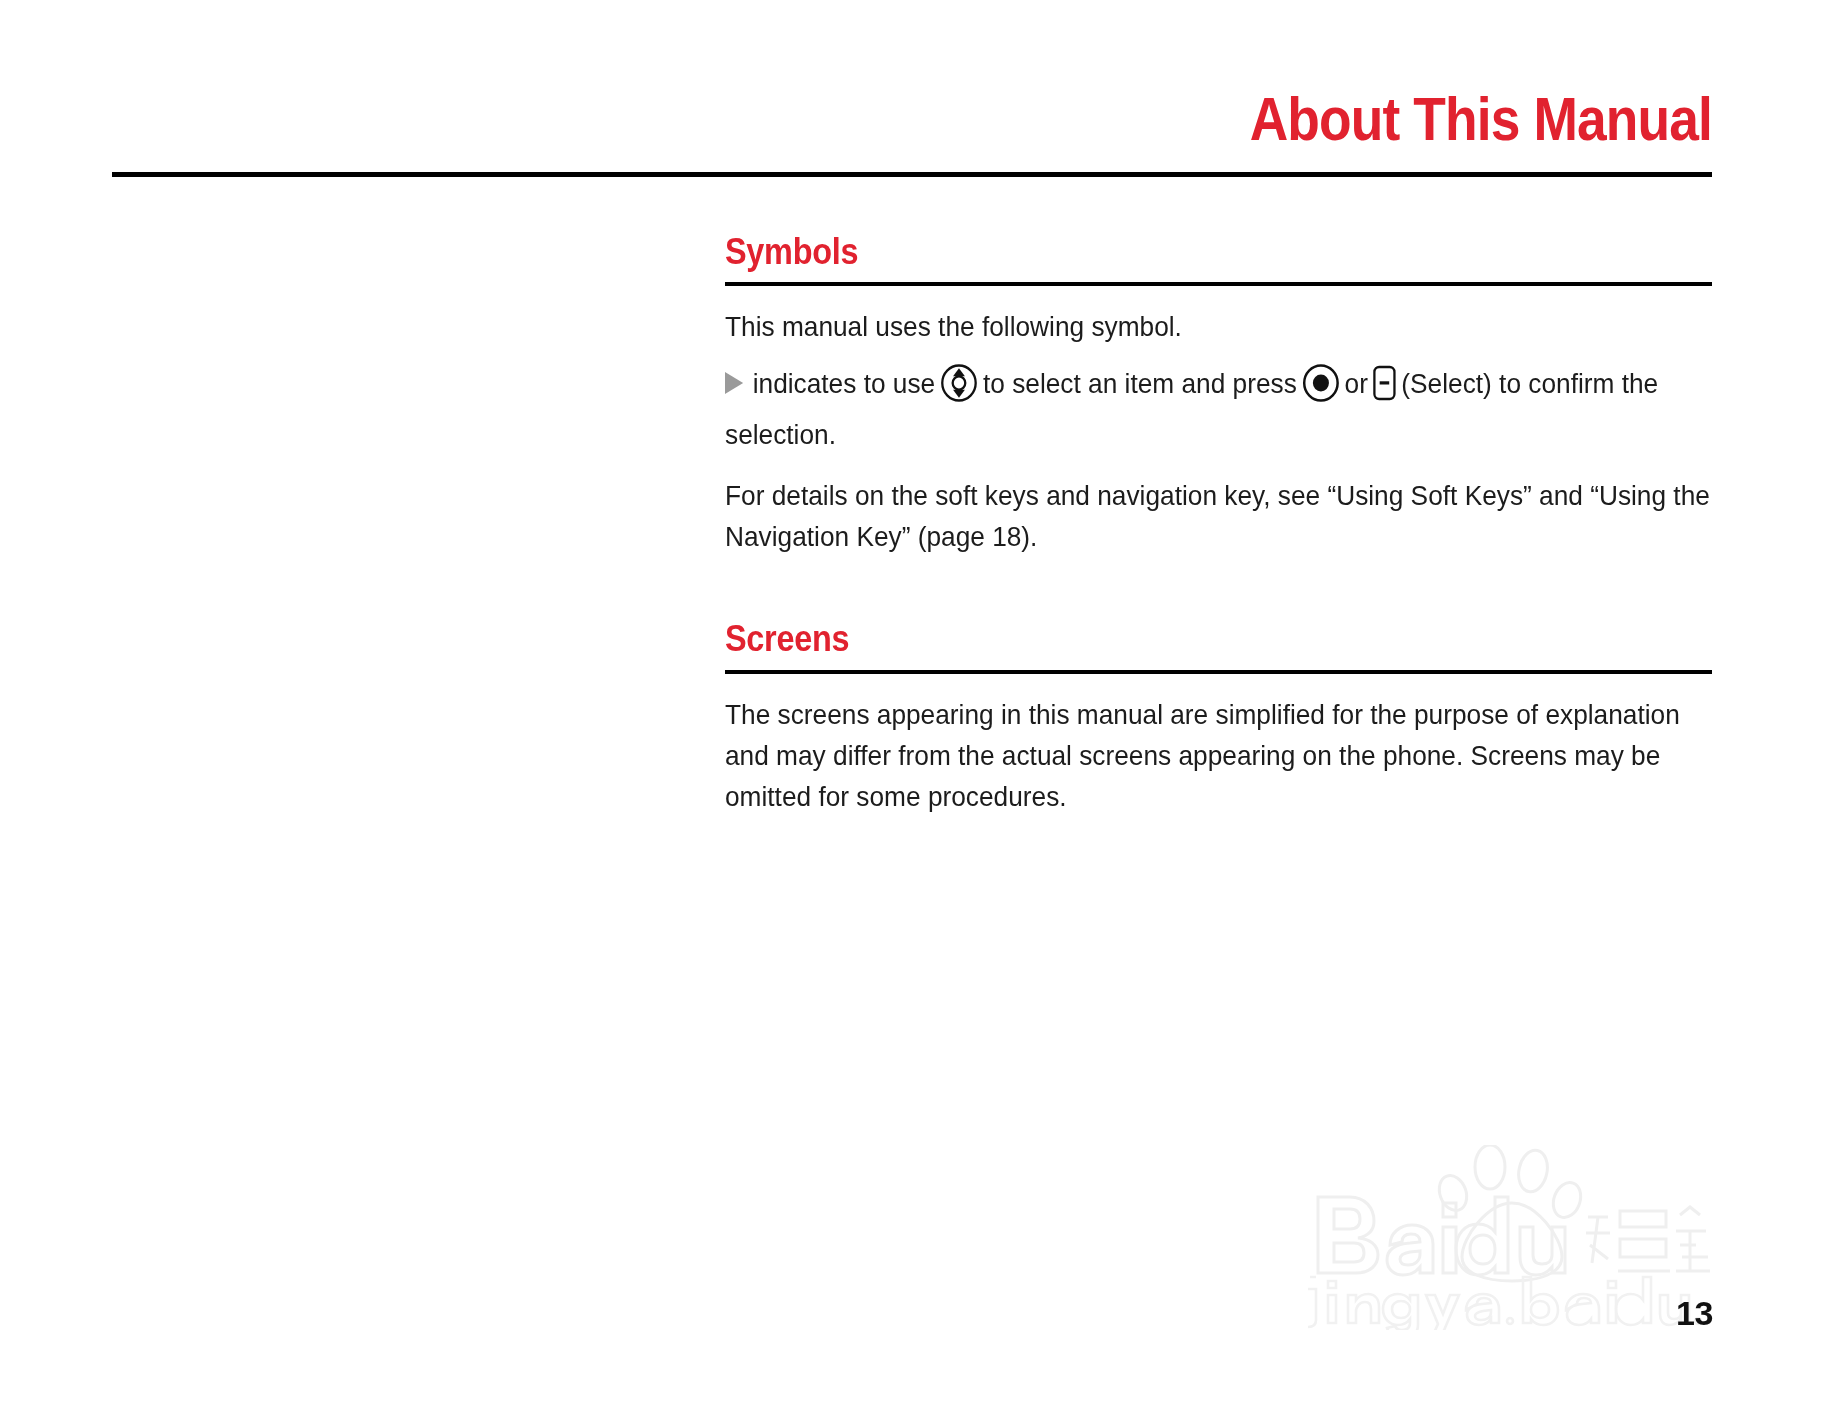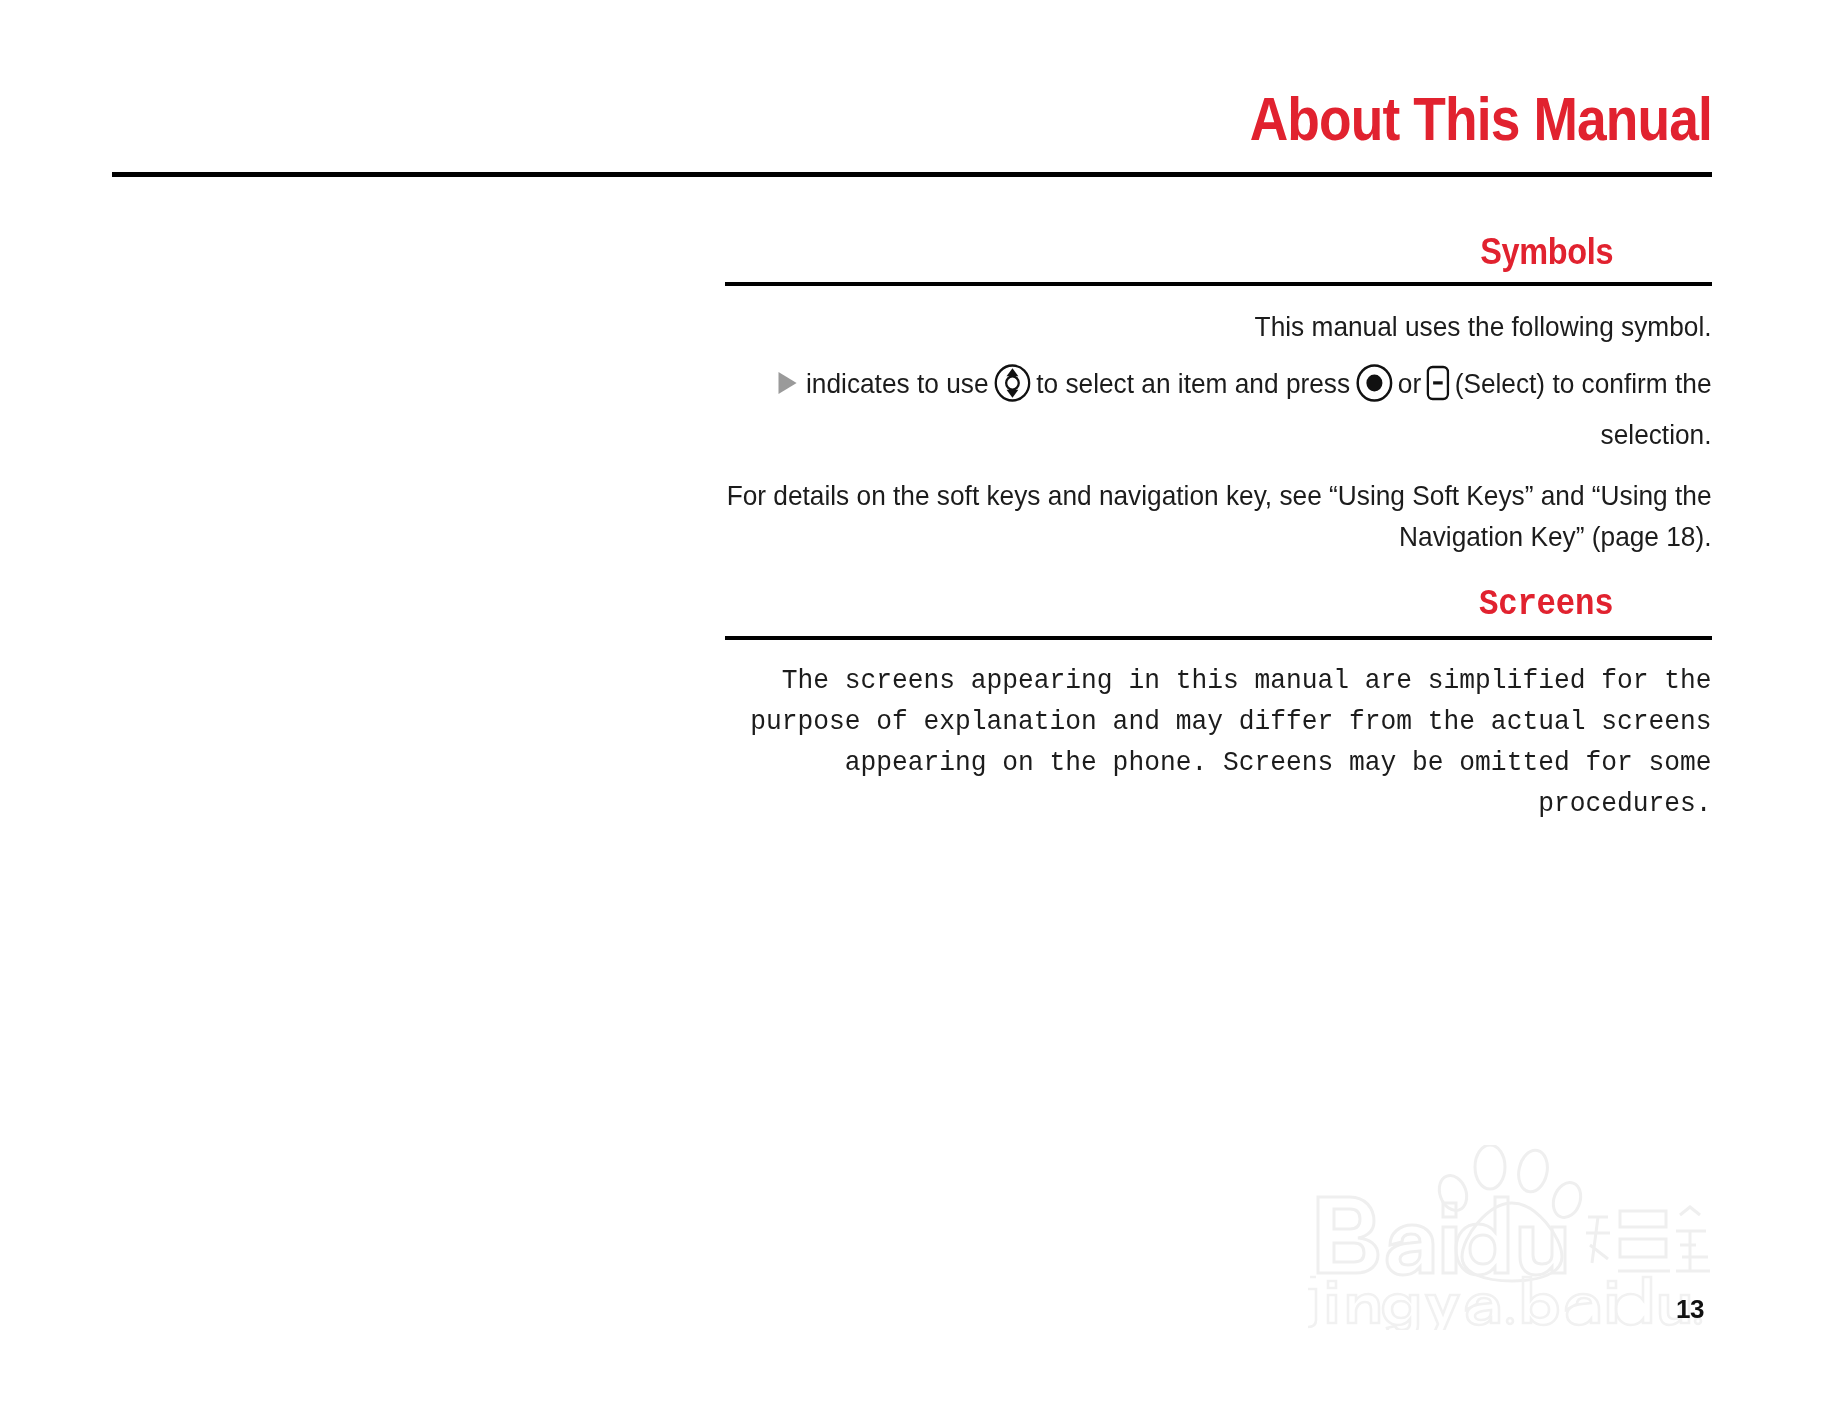--- a/index.html
+++ b/index.html
@@ -47,22 +47,22 @@
   }
 
   
   .content {
     position: absolute;
     left: 725px;
     top: 232px;
     width: 987px;
   }
 
-  .section { margin-bottom: 0; text-align: right; }
-  .section + .section { margin-top: 28px; font-family: Liberation Mono, monospace; }
+  .section { margin-bottom: 0; }
+  .section + .section { margin-top: 62px; }
 
   .section-heading {
     color: #e1222f;
     font-size: 36px;
     font-weight: bold;
     line-height: 1.12;
     letter-spacing: -0.3px;
     transform: scaleX(0.90);
     transform-origin: left center;
     white-space: nowrap;
@@ -111,21 +111,21 @@
     height: 185px;
     pointer-events: none;
     user-select: none;
   }
 
   
   .page-number {
     position: absolute;
     left: 1676px;
     top: 1294px;
-    font-size: 26px;
+    font-size: 34px;
     font-weight: bold;
     color: #111111;
     letter-spacing: -0.5px;
   }
 </style>
 </head>
 <body>
 
 <div class="page">
 

